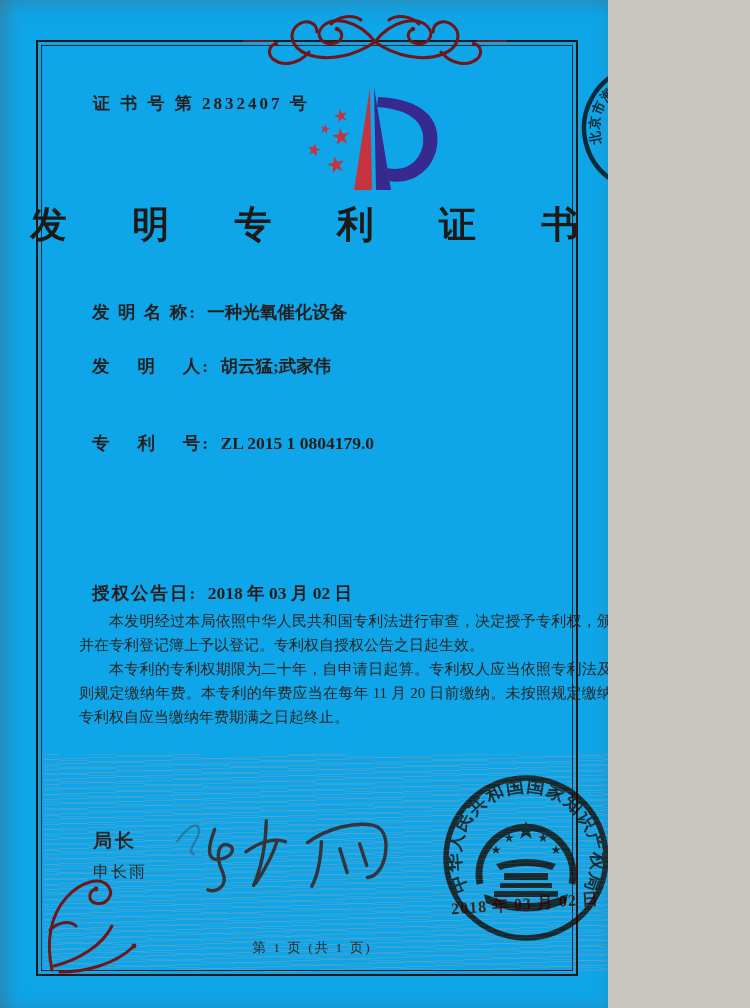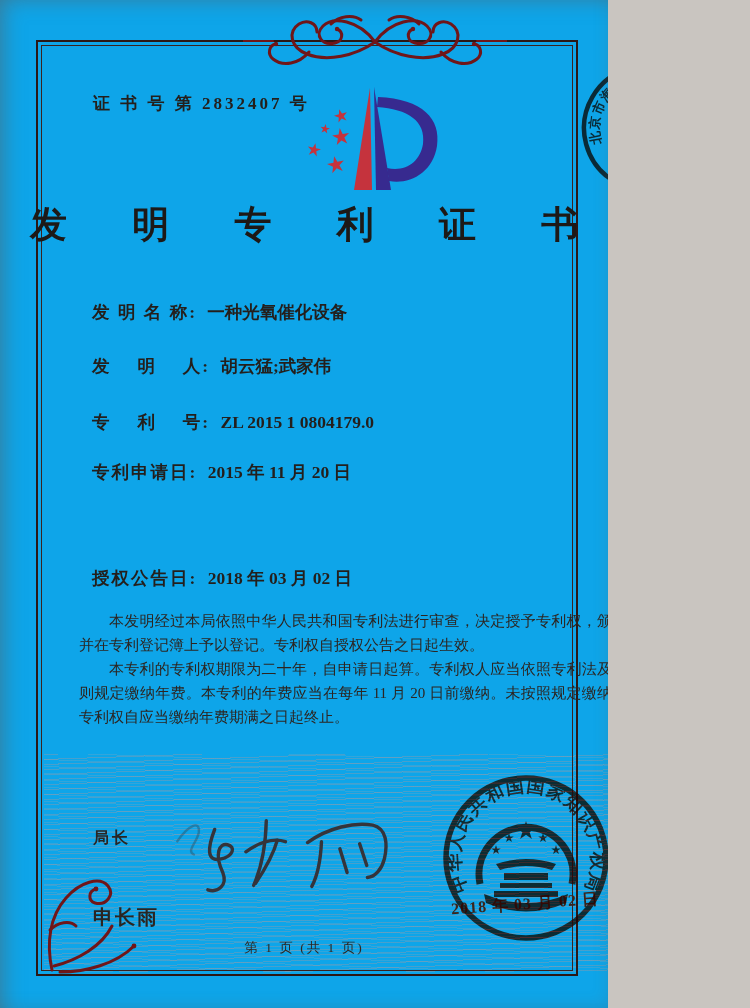--- a/index.html
+++ b/index.html
@@ -14,28 +14,28 @@
       repeating-linear-gradient(178deg, rgba(205,148,138,.30) 0 1px, rgba(255,255,255,0) 1px 5px),
       repeating-linear-gradient(182deg, rgba(214,166,156,.18) 0 1px, rgba(255,255,255,0) 1px 7px);}
   .cert-no{position:absolute;left:93px;top:92px;font-size:17px;font-weight:700;color:#241f1c;letter-spacing:3px;z-index:5;}
   .logo{position:absolute;left:298px;top:84px;width:146px;height:114px;z-index:5;}
   .title{position:absolute;left:0;width:100%;top:200px;text-align:center;font-size:37px;font-weight:700;
     color:#1d1917;letter-spacing:28px;text-indent:28px;z-index:5;}
   .field{position:absolute;left:92px;font-size:17.5px;font-weight:700;color:#241f1c;z-index:5;white-space:nowrap;}
   .field .lbl{letter-spacing:2px;margin-right:6px;}
   .body-text{position:absolute;left:79px;top:609px;width:594px;font-size:15px;line-height:24px;color:#2c2521;z-index:5;text-align:justify;}
   .body-text p{margin:0;text-indent:2em;}
-  .sig-title{position:absolute;left:93px;top:828px;font-size:16px;font-weight:700;color:#2a2522;letter-spacing:3px;z-index:6;}
-  .sig-name{position:absolute;left:93px;top:904px;font-size:20px;font-weight:700;color:#2a2522;letter-spacing:2px;z-index:6;}
+  .sig-title{position:absolute;left:93px;top:828px;font-size:19px;font-weight:700;color:#2a2522;letter-spacing:3px;z-index:6;}
+  .sig-name{position:absolute;left:93px;top:862px;font-size:16px;font-weight:400;color:#2a2522;letter-spacing:2px;z-index:6;}
   .sig-hand{position:absolute;left:150px;top:798px;width:265px;height:105px;z-index:6;}
   .seal-office{position:absolute;left:428px;top:760px;width:196px;height:196px;z-index:7;mix-blend-mode:multiply;opacity:.95;}
   .seal-date{position:absolute;left:430px;top:894px;width:190px;text-align:center;font-size:16px;font-weight:700;
     color:#3b241c;z-index:6;transform:rotate(-4deg);letter-spacing:1px;}
   .seal-tax{position:absolute;left:576px;top:58px;width:140px;height:140px;z-index:7;mix-blend-mode:multiply;opacity:.92;}
-  .footer{position:absolute;left:0;width:100%;top:939px;text-align:center;font-size:13.5px;color:#2d2723;letter-spacing:2px;z-index:5;}
+  .footer{position:absolute;left:0;width:100%;top:939px;text-align:center;font-size:13.5px;color:#2d2723;letter-spacing:2px;z-index:5;padding-left:8px;}
   .orn-top{position:absolute;left:243px;top:10px;width:264px;height:62px;z-index:3;}
   .orn-bl{position:absolute;left:42px;top:852px;width:124px;height:124px;z-index:3;}
   .orn-br{position:absolute;left:584px;top:846px;width:130px;height:130px;z-index:3;}
 </style>
 </head>
 <body>
 
 <div class="page">
 
   <div class="guilloche"></div>
@@ -109,29 +109,25 @@
   <div class="title">发 明 专 利 证 书</div>
 
   <div class="field" style="top:300px">
     <span class="lbl">发 明 名 称:</span>
     <span class="val">一种光氧催化设备</span>
   </div>
   <div class="field" style="top:354px">
     <span class="lbl">发　 明　 人:</span>
     <span class="val">胡云猛;武家伟</span>
   </div>
-  <div class="field" style="top:410px">
+  <div class="field" style="top:431px">
     <span class="lbl">专　 利　 号:</span>
     <span class="val">ZL 2015 1 0804179.0</span>
   </div>
-  <div class="field" style="top:460px">
-    <span class="lbl">专利申请日:</span>
-    <span class="val">2015 年 11 月 20 日</span>
-  </div>
-  <div class="field" style="top:566px">
+  <div class="field" style="top:581px">
     <span class="lbl">授权公告日:</span>
     <span class="val">2018 年 03 月 02 日</span>
   </div>
 
   <div class="body-text">
     <p>本发明经过本局依照中华人民共和国专利法进行审查，决定授予专利权，颁发本证书并在专利登记簿上予以登记。专利权自授权公告之日起生效。</p>
     <p>本专利的专利权期限为二十年，自申请日起算。专利权人应当依照专利法及其实施细则规定缴纳年费。本专利的年费应当在每年 11 月 20 日前缴纳。未按照规定缴纳年费的，专利权自应当缴纳年费期满之日起终止。</p>
   </div>
 
   <div class="sig-title">局长</div>

